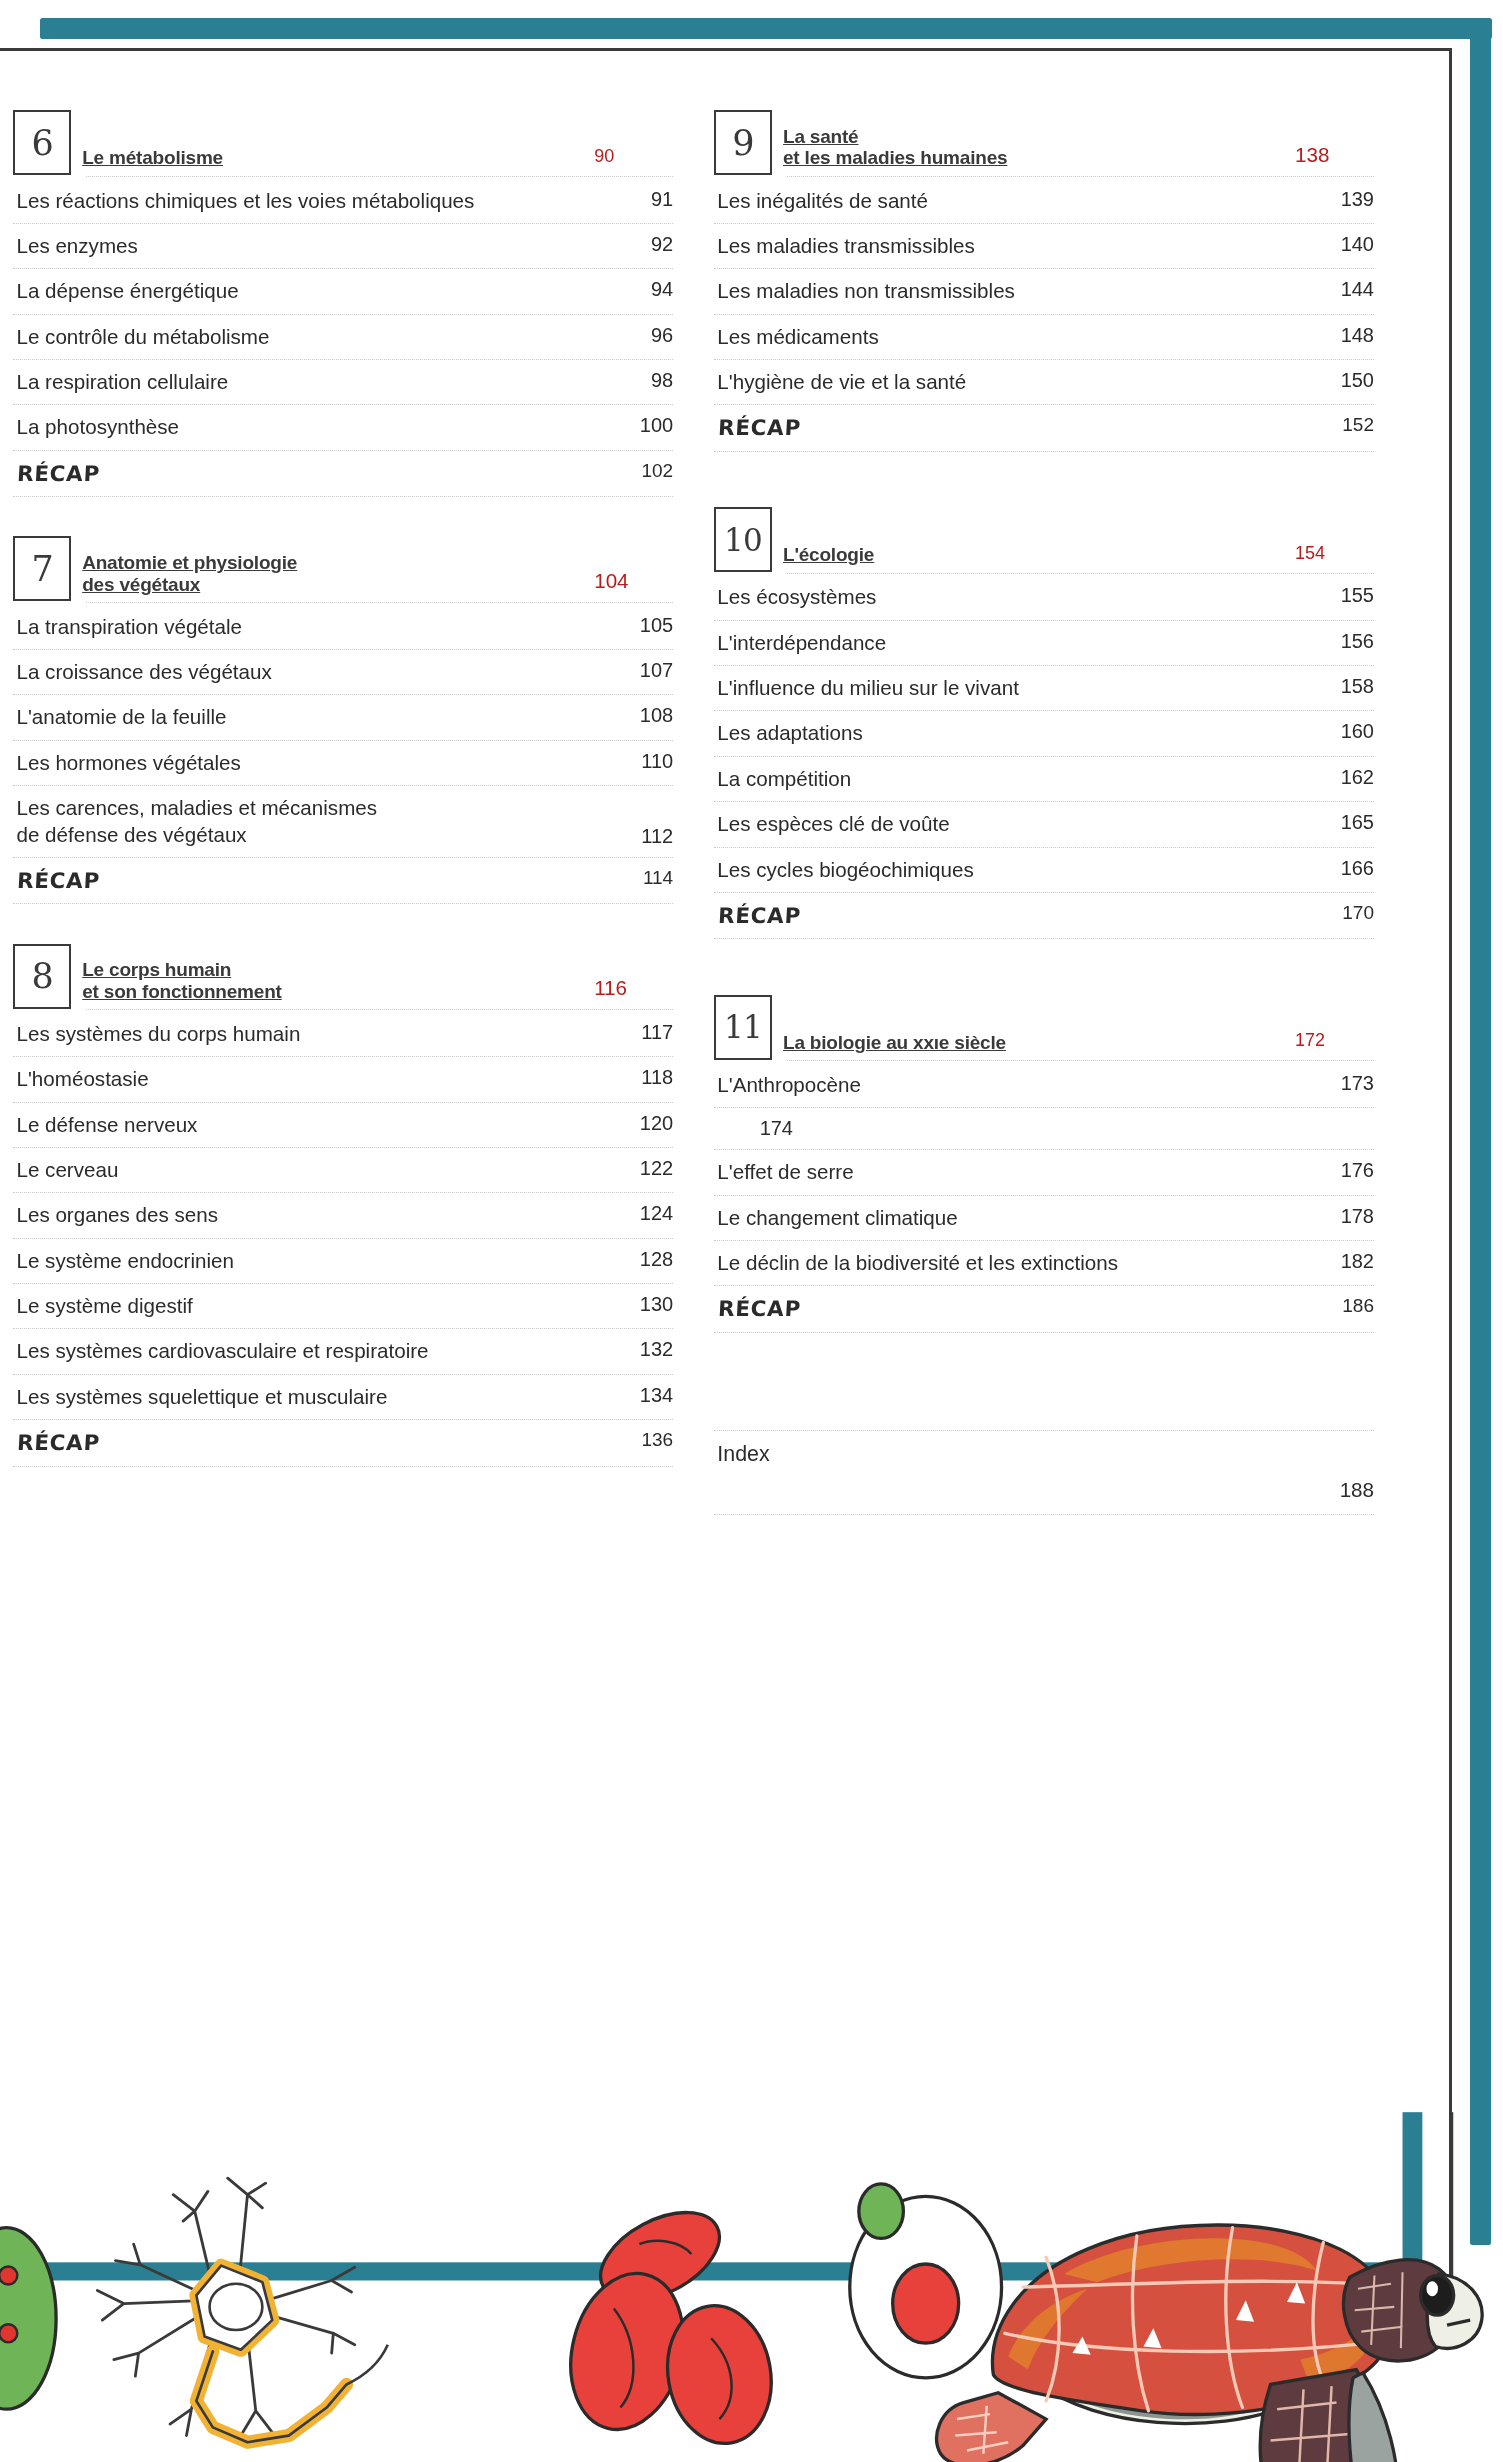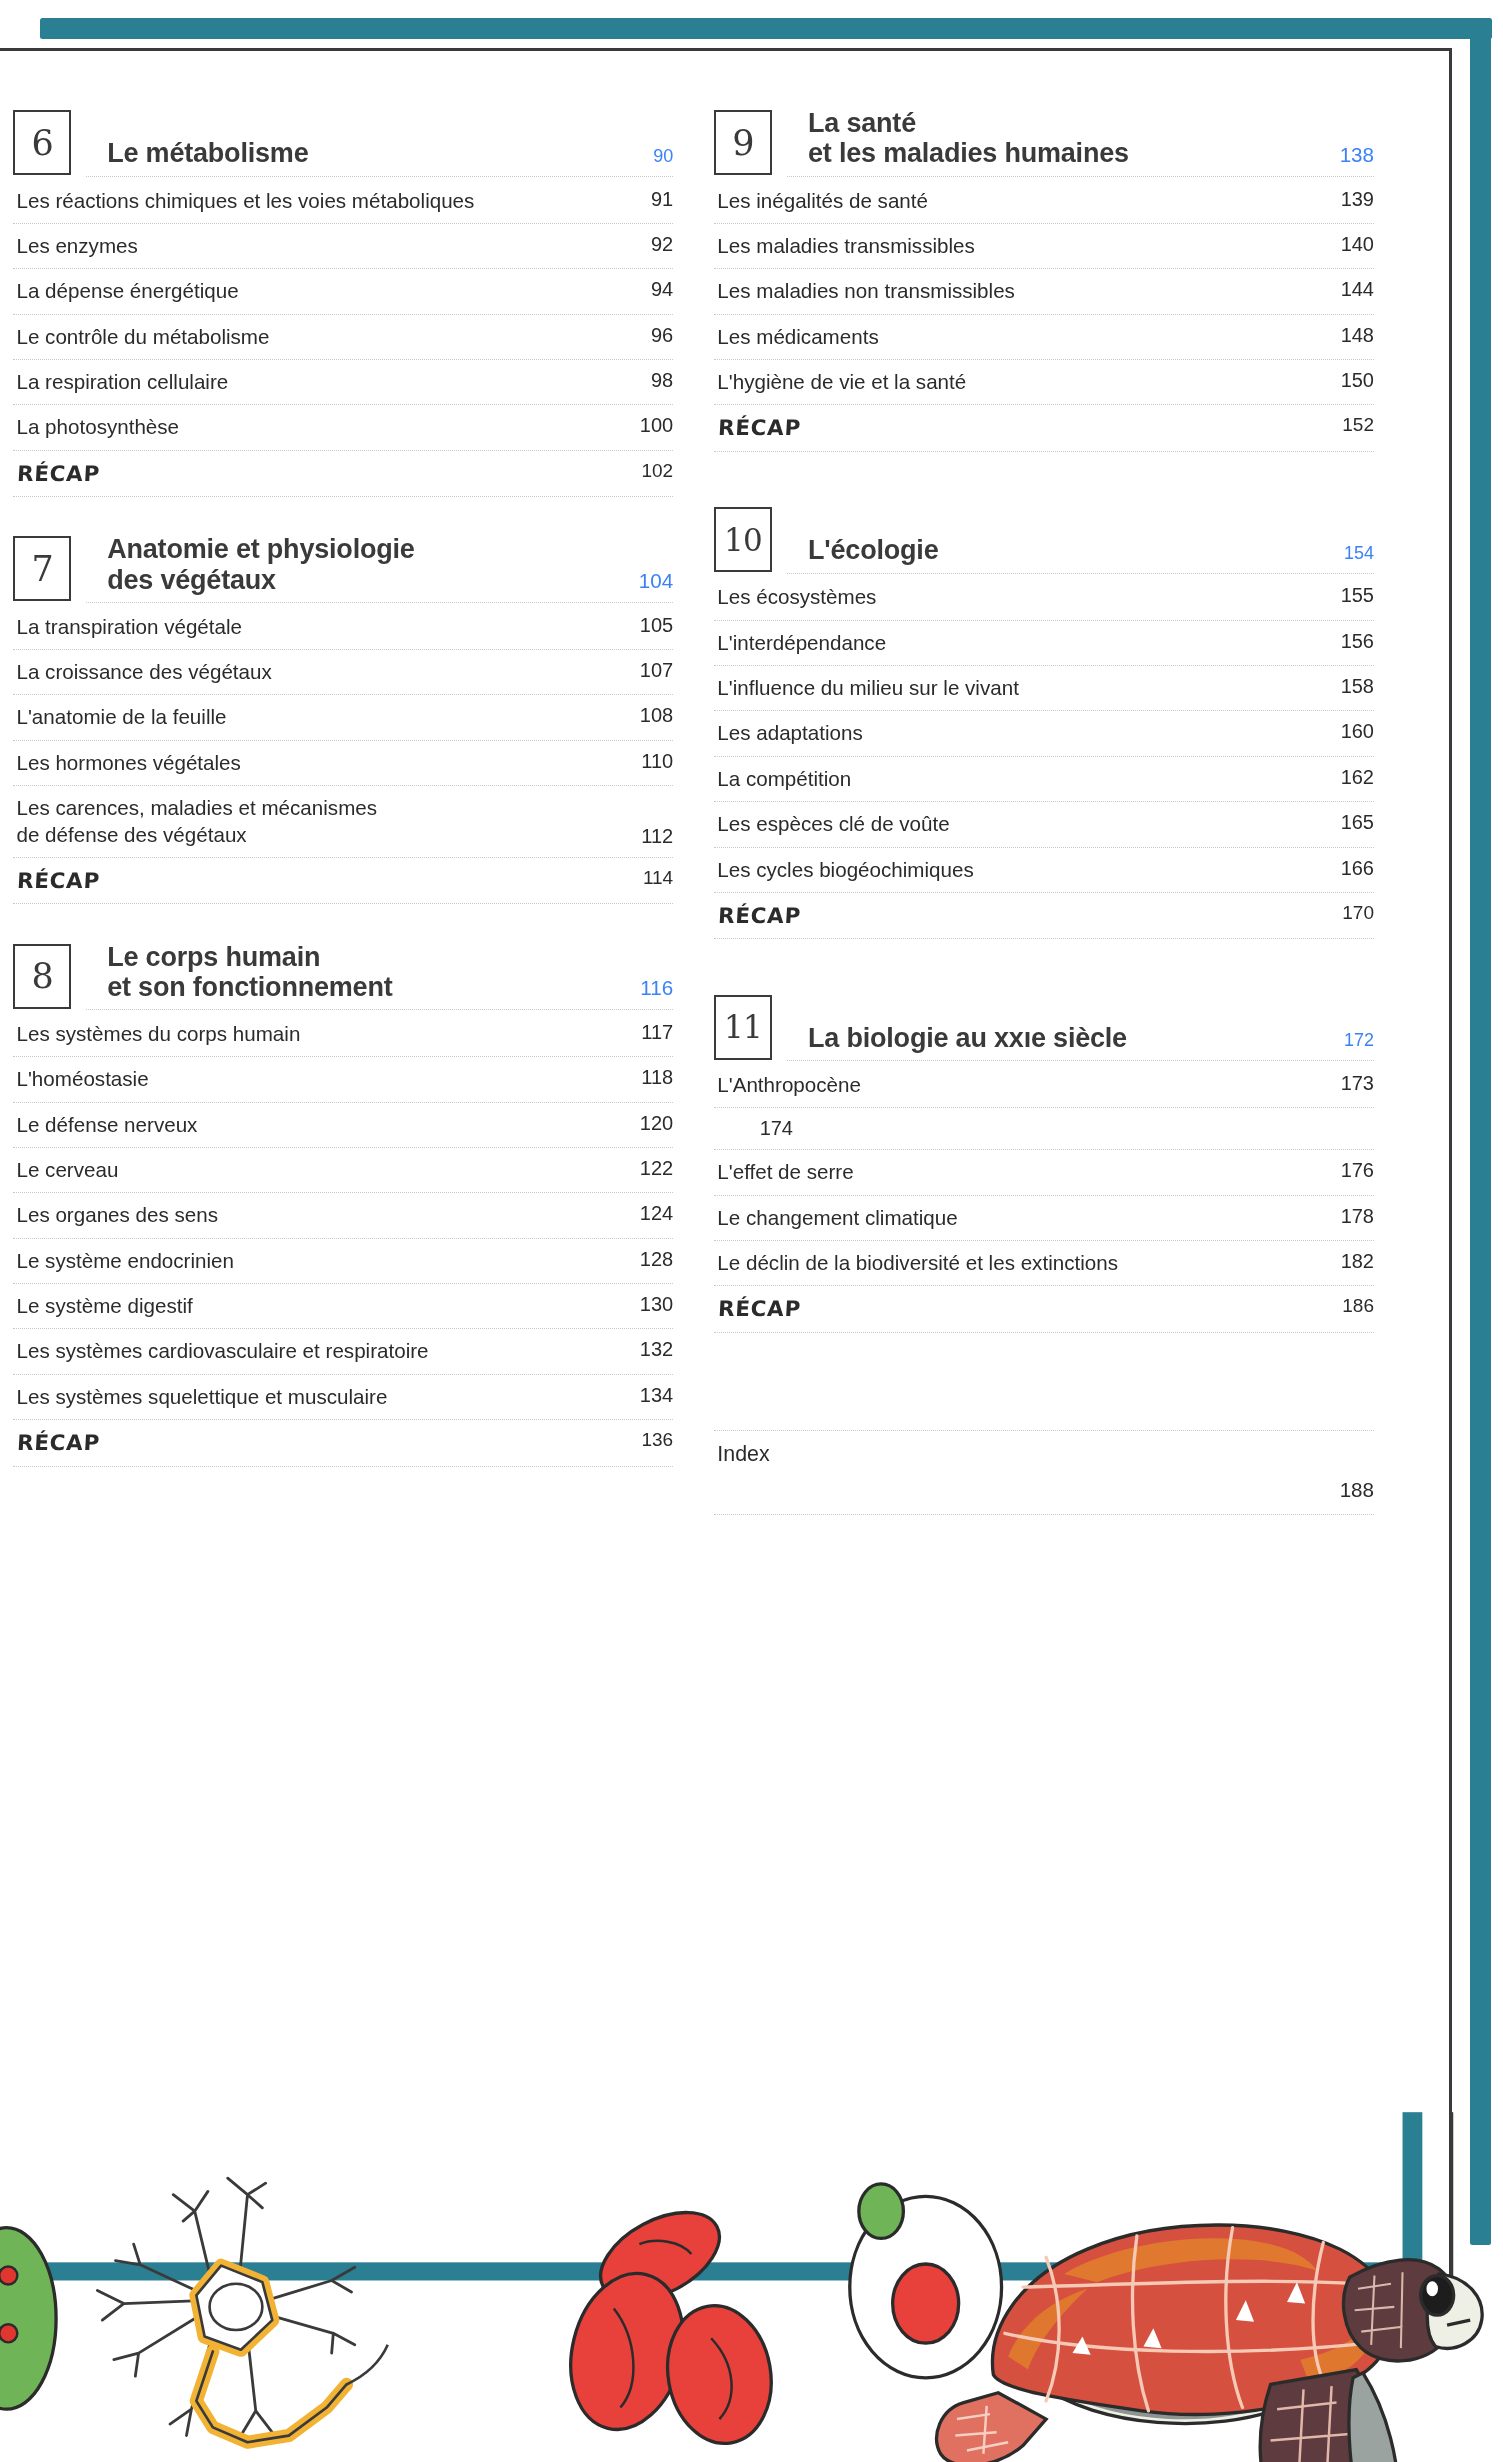--- a/index.html
+++ b/index.html
@@ -45,28 +45,29 @@
     border:2.5px solid #3a3a3a;
     display:flex;align-items:center;justify-content:center;
     font-family:"DejaVu Serif", serif;
     font-size:35px;font-weight:400;color:#3a3a3a;
     letter-spacing:-0.8px;
     position:relative;top:3.3px;
   }
   .chbox.wide{font-size:31px;margin-top:16px;}
   .chtitle{
     flex:1 1 auto;
-    font-size:27px;font-weight:bold;line-height:1.12;
+    font-size:19px;font-weight:bold;line-height:1.12;
     color:#3a3a3a;
-    padding-left:36px;padding-bottom:3.3px;
+    padding-left:11px;padding-bottom:3.3px;
     letter-spacing:-0.2px;
+    text-decoration:underline;
   }
   .chpage{
-    flex:0 0 auto;width:79px;text-align:right;
-    font-size:18px;color:#3b82f6;padding-bottom:5px;
+    flex:0 0 auto;width:79px;text-align:left;
+    font-size:18px;color:#b91c1c;padding-bottom:5px;
   }
   .chpage.big{font-size:20.6px;}
 
   
   .row{
     display:flex;align-items:flex-start;
     padding:9px 0 9px 0;
     border-bottom:1.6px dotted #c9c9c9;
   }
   .row .label{

